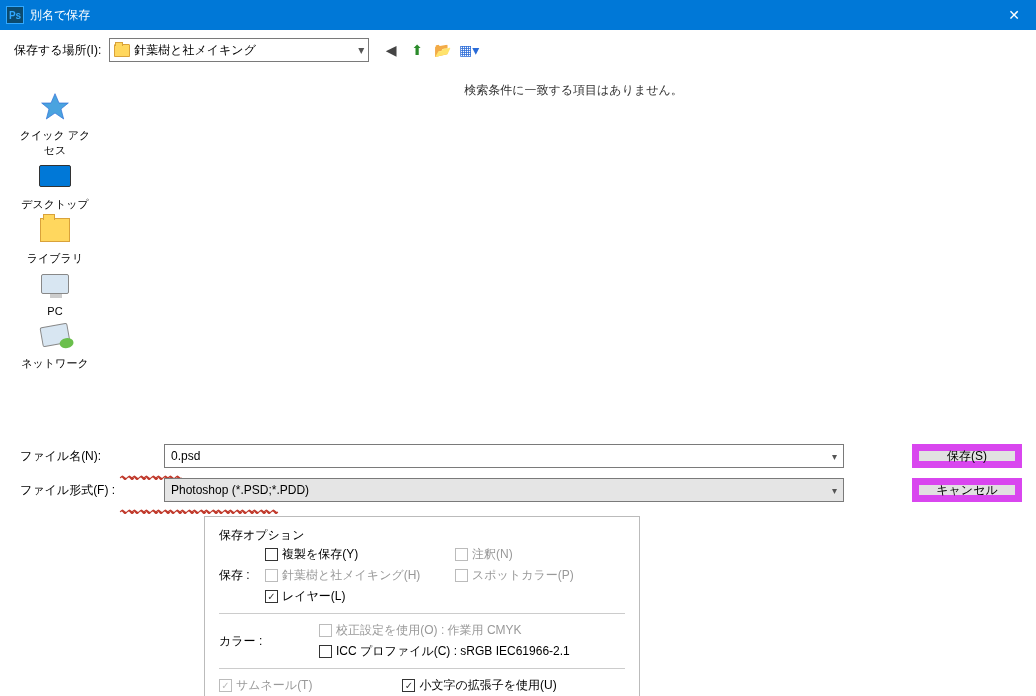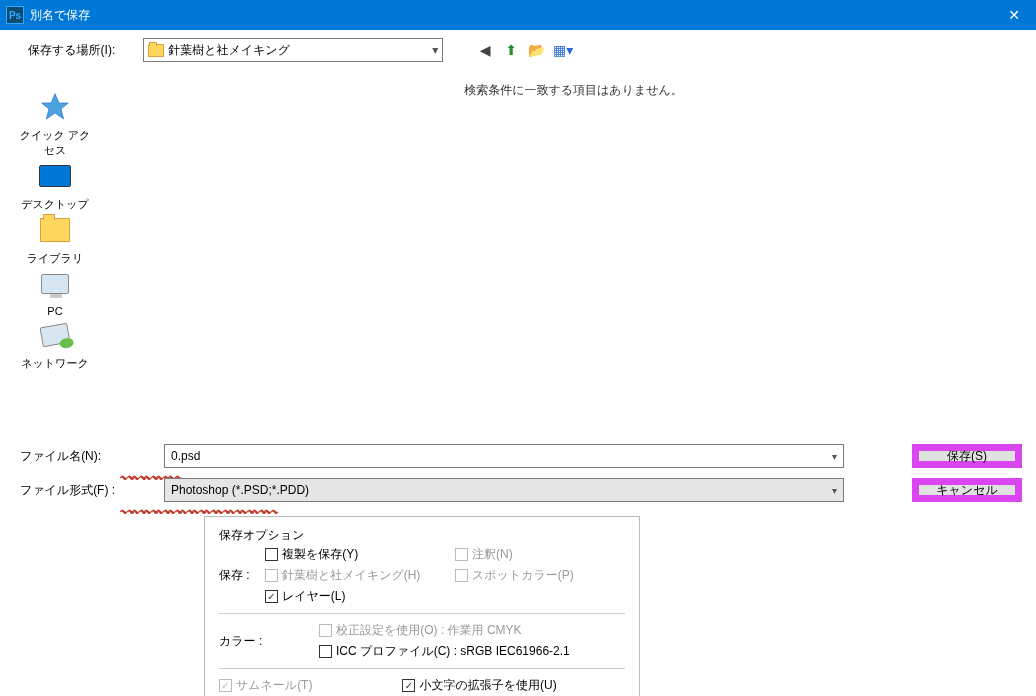--- a/index.html
+++ b/index.html
@@ -3,23 +3,23 @@
 <meta charset="utf-8">
 <style>
 * { box-sizing: border-box; margin: 0; padding: 0; font-family: "Yu Gothic UI", "Meiryo", sans-serif; font-size: 12px; }
 body { background: #fff; width: 1036px; height: 696px; overflow: hidden; }
 
 .titlebar { background: #0078d7; color: #fff; height: 30px; display: flex; align-items: center; padding-left: 6px; }
 .titlebar .ps-icon { width: 18px; height: 18px; background: #0c4a6e; color: #31a8ff; display: flex; align-items: center; justify-content: center; font-weight: bold; font-size: 10px; border: 1px solid #31a8ff; margin-right: 6px; }
 .titlebar .title { flex: 1; }
 .titlebar .close { width: 44px; height: 30px; display: flex; align-items: center; justify-content: center; font-size: 14px; }
 
-.toolbar { display: flex; align-items: center; padding: 8px 28px; gap: 24px; }
+.toolbar { display: flex; align-items: center; padding: 8px 14px; gap: 4px; }
 .toolbar .lookin-label { margin-right: 4px; }
-.lookin-combo { display: flex; align-items: center; border: 1px solid #7a7a7a; height: 24px; width: 300px; background: #fff; padding: 0 4px; }
+.lookin-combo { display: flex; align-items: center; border: 1px solid #7a7a7a; height: 24px; width: 260px; background: #fff; padding: 0 4px; }
 .lookin-combo .folder-icon { width: 16px; height: 13px; background: #ffd75e; border: 1px solid #d9a23a; border-radius: 1px 1px 0 0; margin-right: 4px; position: relative; }
 .lookin-combo .folder-icon::before { content: ""; position: absolute; top: -3px; left: 0; width: 6px; height: 3px; background: #ffd75e; border: 1px solid #d9a23a; border-bottom: none; }
 .lookin-combo .name { flex: 1; }
 .lookin-combo .arrow { color: #555; }
 
 .tool-icons { display: flex; gap: 6px; margin-left: 8px; }
 .tool-btn { width: 20px; height: 20px; display: flex; align-items: center; justify-content: center; font-size: 14px; cursor: pointer; }
 
 .main-area { display: flex; height: 370px; }
 .places { width: 110px; display: flex; flex-direction: column; align-items: center; padding-top: 20px; gap: 1px; }

